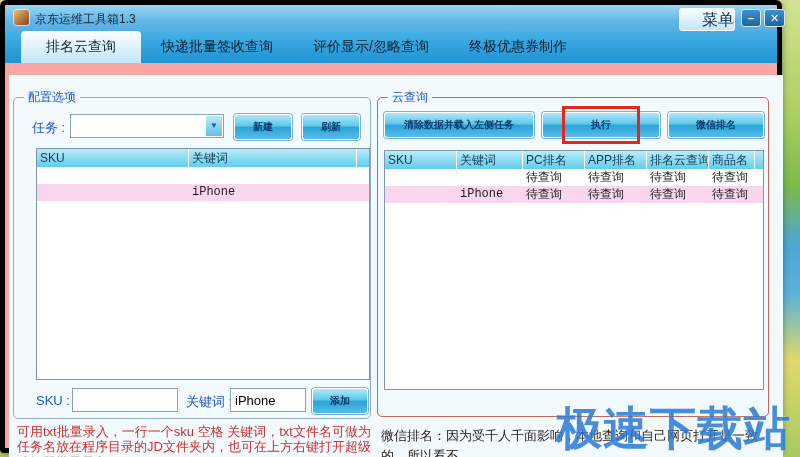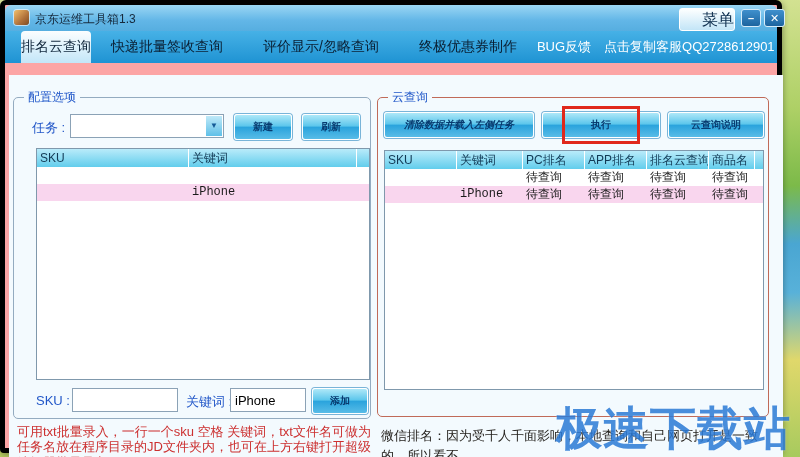--- a/index.html
+++ b/index.html
@@ -113,21 +113,20 @@
     <div class="menu-btn">菜单</div>
     <div class="winctl min-btn">–</div>
     <div class="winctl close-btn">✕</div>
   </div>
 
   <div class="tabbar">
     <div class="tab active">排名云查询</div>
     <div class="tab">快递批量签收查询</div>
     <div class="tab">评价显示/忽略查询</div>
     <div class="tab">终极优惠券制作</div>
-    <div class="bugline">BUG反馈　点击复制客服QQ2728612901</div>
   </div>
 
   <div class="content">
 
     <div class="groupbox gb-left">
       <div class="gtitle">配置选项</div>
 
       <div class="lbl-blue" style="left:18px; top:21px;">任务 :</div>
       <div class="combo" style="left:56px; top:16px; width:154px;">
         <input class="tbx" style="left: 0px; top: 0px; width: 136px; height: 22px; border: none;" value="">
@@ -159,24 +158,24 @@
       <div class="lbl-blue" style="left:172px; top:295px;">关键词 :</div>
       <input class="tbx" style="left: 216px; top: 290px; width: 76px;" value="iPhone">
       <div class="btn" style="left:298px; top:290px; width:56px;">添加</div>
     </div>
 
     <div class="hint-red">可用txt批量录入，一行一个sku 空格 关键词，txt文件名可做为任务名放在程序目录的JD文件夹内，也可在上方右键打开超级编辑器批量录入。</div>
 
     <div class="groupbox gb-right">
       <div class="gtitle">云查询</div>
 
-      <div class="btn" style="left:6px; top:14px; width:150px;font-style:italic;">清除数据并载入左侧任务</div>
+      <div class="btn" style="left:6px; top:14px; width:150px;">清除数据并载入左侧任务</div>
       <div class="btn" style="left:164px; top:14px; width:118px;">执行</div>
       <div class="red-rect"></div>
-      <div class="btn" style="left:290px; top:14px; width:96px;">云查询说明</div>
+      <div class="btn" style="left:290px; top:14px; width:96px;">微信排名</div>
 
       <div class="listbox" style="left:6px; top:52px; width:380px; height:240px;">
         <div class="trow thead rt">
           <div class="cell c1">SKU</div>
           <div class="cell c2">关键词</div>
           <div class="cell c3">PC排名</div>
           <div class="cell c4">APP排名</div>
           <div class="cell c5">排名云查询</div>
           <div class="cell c6">商品名</div>
           <div class="cell c7"></div>

